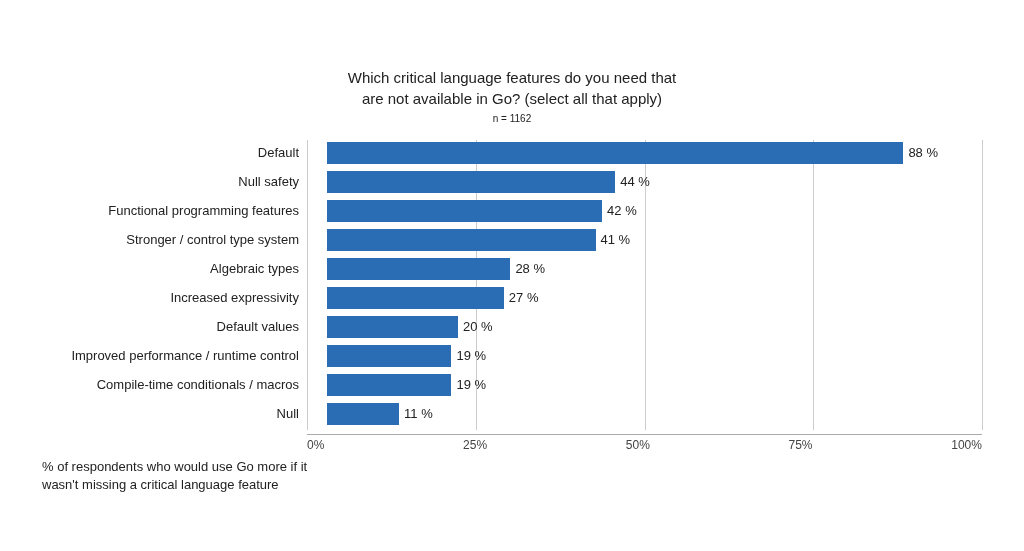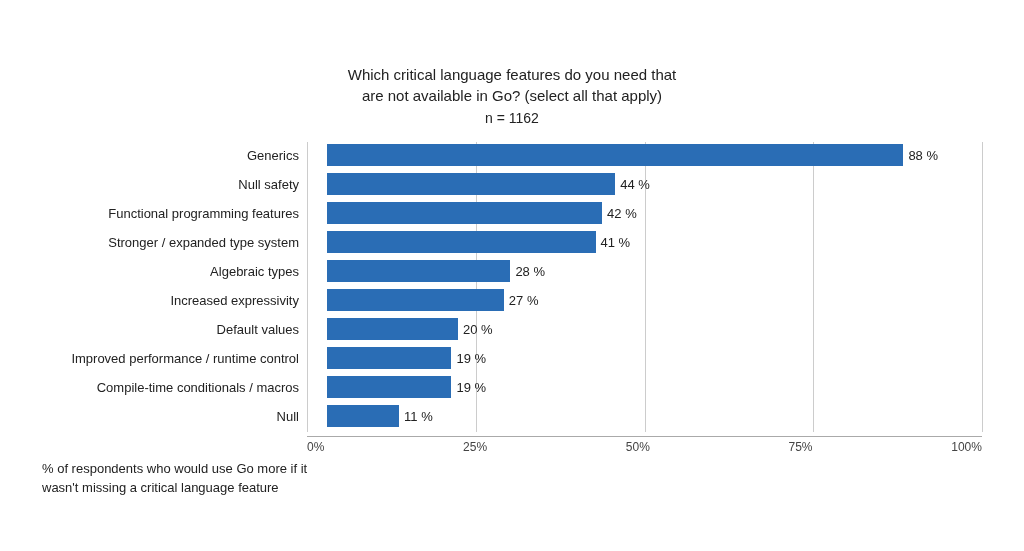--- a/index.html
+++ b/index.html
@@ -19,21 +19,21 @@
       padding: 20px 10px 10px 10px;
     }
     .chart-title {
       text-align: center;
       font-size: 15px;
       line-height: 1.4;
       margin-bottom: 4px;
     }
     .chart-n {
       text-align: center;
-      font-size: 14px;
+      font-size: 10px;
       margin-bottom: 16px;
     }
     .bar-row {
       display: flex;
       align-items: center;
       margin-bottom: 3px;
       height: 26px;
     }
     .bar-label {
       width: 265px;
@@ -133,42 +133,42 @@
 
     <div class="grid-overlay" id="grid-overlay">
         <div class="grid-line-v" style="left: 0%;"></div>
         <div class="grid-line-v" style="left: 25%;"></div>
         <div class="grid-line-v" style="left: 50%;"></div>
         <div class="grid-line-v" style="left: 75%;"></div>
         <div class="grid-line-v" style="left: 100%;"></div>
       </div>
 
   <div class="bar-row">
-        <div class="bar-label">Generics</div>
+        <div class="bar-label">Default</div>
         <div class="bar-track">
           <div class="bar-fill" style="width: 88%; background: rgb(42, 109, 181);"></div>
           <span class="bar-pct-label">88 %</span>
         </div>
       </div>
       <div class="bar-row">
         <div class="bar-label">Null safety</div>
         <div class="bar-track">
           <div class="bar-fill" style="width: 44%; background: rgb(42, 109, 181);"></div>
           <span class="bar-pct-label">44 %</span>
         </div>
       </div>
       <div class="bar-row">
         <div class="bar-label">Functional programming features</div>
         <div class="bar-track">
           <div class="bar-fill" style="width: 42%; background: rgb(42, 109, 181);"></div>
           <span class="bar-pct-label">42 %</span>
         </div>
       </div>
       <div class="bar-row">
-        <div class="bar-label">Stronger / expanded type system</div>
+        <div class="bar-label">Stronger / control type system</div>
         <div class="bar-track">
           <div class="bar-fill" style="width: 41%; background: rgb(42, 109, 181);"></div>
           <span class="bar-pct-label">41 %</span>
         </div>
       </div>
       <div class="bar-row">
         <div class="bar-label">Algebraic types</div>
         <div class="bar-track">
           <div class="bar-fill" style="width: 28%; background: rgb(42, 109, 181);"></div>
           <span class="bar-pct-label">28 %</span>

